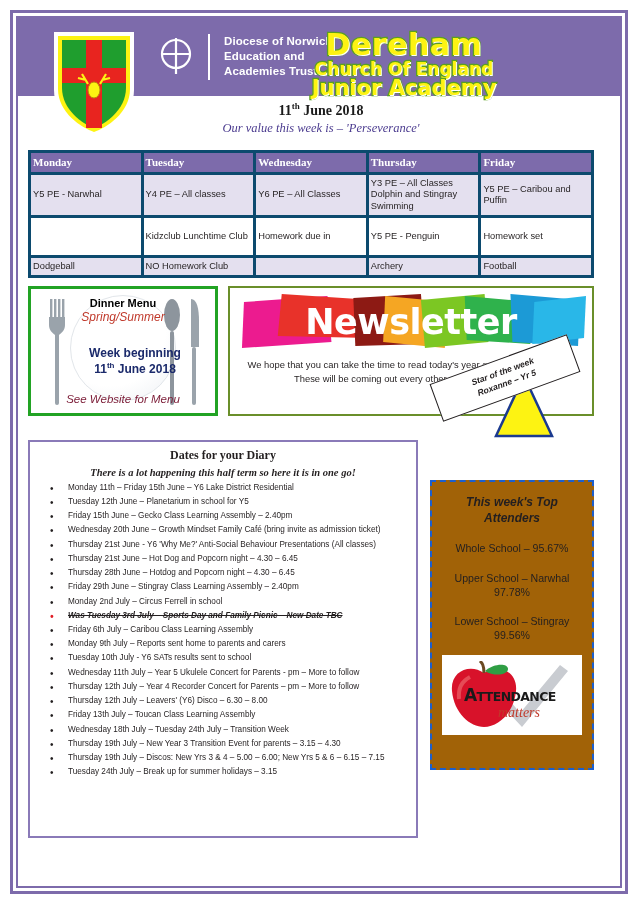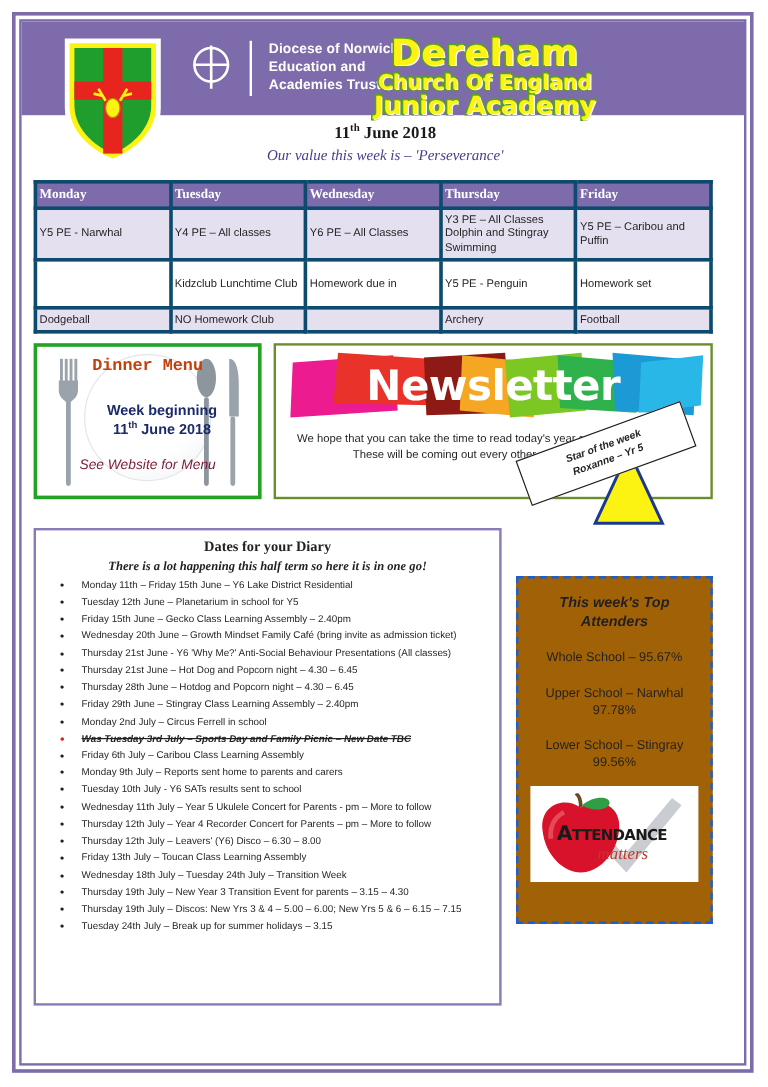--- a/index.html
+++ b/index.html
@@ -75,21 +75,21 @@
     position:absolute;left:50%;top:48%;transform:translate(-50%,-50%);
     width:104px;height:104px;border-radius:50%;
     background:radial-gradient(circle at 38% 34%,#ffffff 58%,#eceff3 100%);
     border:1px solid #e2e6ea;
   }
   .cutlery{position:absolute;top:8px;}
   .fork{left:16px;}
   .spoon{right:34px;}
   .knife{right:14px;}
   .dinner-txt{position:relative;text-align:center;padding-top:8px;}
-  .dm1{font-size:14px;font-weight:bold;color:#c2410c;font-family:Liberation Mono, monospace;}
+  .dm1{font-size:11px;font-weight:bold;color:#000000;font-family:Liberation Sans, sans-serif;}
   .dm2{font-size:12px;font-style:italic;color:#c0392b;margin-top:1px;}
   .dm3{font-size:12px;font-weight:bold;color:#1b2a6b;margin-top:22px;line-height:1.25;padding-left:24px;}
   .dm3 sup{font-size:8px;}
   .dm4{font-size:11.5px;font-style:italic;color:#7b1b36;margin-top:16px;}
 
   .news{
     position:absolute;left:200px;top:0;width:366px;height:130px;
     border:2px solid #6a8f2a;background:#ffffff;box-sizing:border-box;overflow:hidden;
   }
   .nl-banner{position:relative;height:62px;margin:4px 6px 0 6px;}
@@ -273,20 +273,21 @@
 
       <svg class="cutlery knife" width="14" height="112" viewBox="0 0 14 112">
         <g fill="#9aa3ab">
           <path d="M4 2 c6 0 8 10 8 22 v26 h-8 z"></path>
           <rect x="5" y="50" width="4" height="58" rx="2"></rect>
         </g>
       </svg>
 
       <div class="dinner-txt">
         <div class="dm1">Dinner Menu</div>
+        <div class="dm2">Spring/Summer</div>
         <div class="dm3">
           <span>Week beginning</span><br>
           <span>11</span><sup>th</sup><span> June 2018</span>
         </div>
         <div class="dm4">See Website for Menu</div>
       </div>
     </div>
 
     <div class="news">
       <div class="nl-banner">

